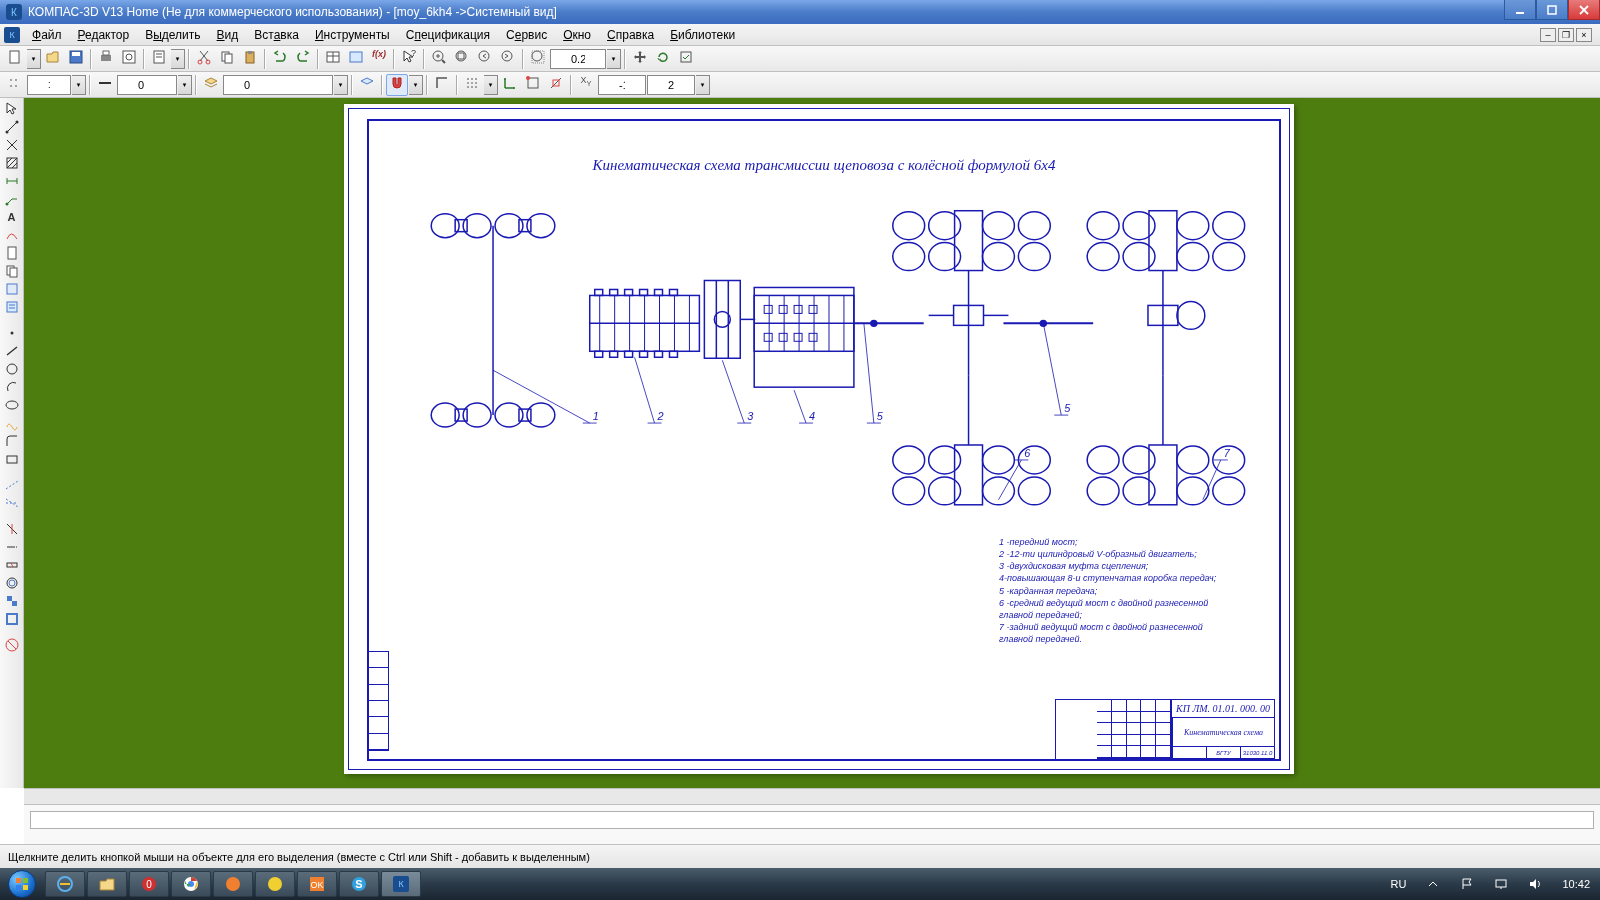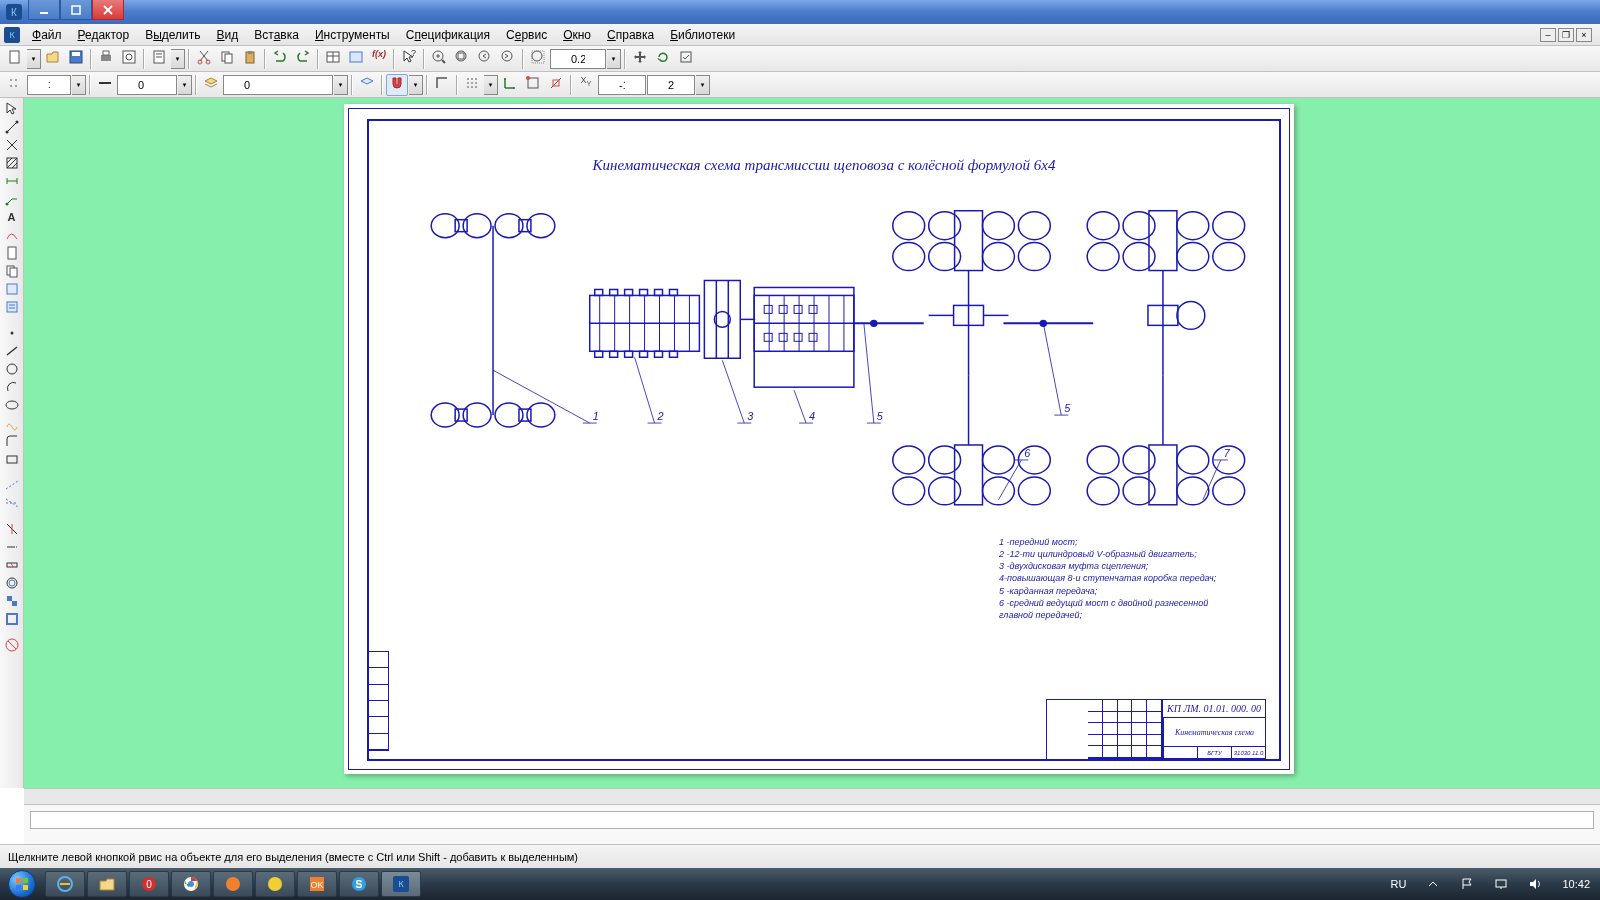--- a/index.html
+++ b/index.html
@@ -26,31 +26,31 @@
 .tb-btn { width: 22px; height: 22px; display: flex; justify-content: center; border: 1px solid transparent; border-radius: 2px; }
 .tb-sep { width: 2px; height: 20px; border-left: 1px solid #aaa; border-right: 1px solid #fff; margin: 0 2px; }
 .tb-input { height: 20px; border: 1px solid #888; background: #fff; padding: 0 20px; font-size: 11px; }
 .tb-dd { width: 14px; height: 20px; border: 1px solid #888; border-left: none; background: linear-gradient(#f0f0f0,#d8d8d8); display: flex; align-items: center; justify-content: center; font-size: 7px; }
 
 
 .vtoolbar { position: absolute; left: 0; top: 98px; width: 24px; background: linear-gradient(90deg, #f8f8f8, #e8e8e8); border-right: 1px solid #c0c0c0; bottom: 112px; padding-top: 2px; }
 .vtb-btn { width: 22px; height: 18px; margin: 0 auto 0; display: flex; align-items: center; justify-content: center; }
 
 
-.canvas-area { position: absolute; left: 24px; right: 0; top: 98px; bottom: 112px; background: #86efac; overflow: hidden; }
+.canvas-area { position: absolute; left: 24px; right: 0; top: 98px; bottom: 112px; background: #4d7c0f; overflow: hidden; }
 .drawing-sheet { position: absolute; left: 320px; top: 6px; width: 950px; height: 670px; background: #fff; box-shadow: 2px 2px 5px rgba(0,0,0,0.3); }
 .sheet-inner { position: absolute; inset: 4px; border: 1px solid #1919b3; }
 .sheet-frame { position: absolute; inset: 10px 8px 8px 18px; border: 2px solid #1919b3; }
 
 .draw-title { position: absolute; top: 36px; left: 0; right: 0; text-align: center; font-style: italic; font-family: 'Times New Roman', serif; color: #1919b3; font-size: 15px; }
 
 .legend { position: absolute; right: 40px; top: 415px; width: 240px; color: #1919b3; font-family: 'Times New Roman', serif; font-style: italic; font-size: 9px; line-height: 1.35; }
 .legend div { margin-bottom: 0; }
 
-.titleblock { position: absolute; right: 13px; bottom: 0; width: 220px; height: 60px; border-top: 1.5px solid #1919b3; border-left: 1.5px solid #1919b3; padding-left: 41px; }
+.titleblock { position: absolute; right: 4px; bottom: 0; width: 220px; height: 60px; border-top: 1.5px solid #1919b3; border-left: 1.5px solid #1919b3; padding-left: 41px; }
 .tb-grid { width: 100%; height: 100%; display: grid; grid-template-columns: 75px 1fr; grid-template-rows: 18px 1fr 12px; }
 .tb-grid > div { border-right: 1px solid #1919b3; border-bottom: 1px solid #1919b3; }
 .tb-left-grid { display: grid; grid-template-columns: repeat(5, 1fr); grid-template-rows: repeat(5, 1fr); }
 .tb-left-grid > div { border-right: 0.5px solid #1919b3; border-bottom: 0.5px solid #1919b3; }
 .tb-docnum { grid-column: 2; grid-row: 1; font-style: italic; font-family: 'Times New Roman', serif; color: #1919b3; font-size: 10px; display: flex; align-items: center; justify-content: center; }
 .tb-docname { grid-column: 2; grid-row: 2; font-style: italic; font-family: 'Times New Roman', serif; color: #1919b3; font-size: 8px; display: flex; align-items: center; justify-content: center; border-left: 1px solid #1919b3; }
 .tb-bot { grid-column: 2; grid-row: 3; display: grid; grid-template-columns: 1fr 1fr 1fr; }
 .tb-bot > div { border-left: 1px solid #1919b3; font-size: 6px; color: #1919b3; font-style: italic; display:flex; align-items:center; justify-content:center; }
 
 .side-tab { position: absolute; left: -2px; bottom: 8px; width: 22px; height: 100px; border: 1.5px solid #1919b3; }
@@ -71,20 +71,21 @@
 .start-orb { width: 28px; height: 28px; border-radius: 50%; background: radial-gradient(circle at 30% 30%, #7cc8ff, #1a6fcf 60%, #0a3a7f); border: 1px solid #0a3a7f; display:flex; align-items:center; justify-content:center; }
 .task-item { width: 40px; height: 26px; margin: 0 1px; background: linear-gradient(#5a6c7a, #3a4a58); border: 1px solid #2a3a48; border-radius: 2px; display: flex; align-items: center; justify-content: center; }
 .tray { margin-left: auto; display: flex; align-items: center; gap: 20px; padding-right: 10px; color: #fff; font-size: 11px; }
 .tray-icon { width: 14px; height: 14px; }
 </style>
 </head>
 <body>
 
 <div class="titlebar">
   <span class="app-icon">К</span>
+  <span class="title-text">КОМПАС-3D V13 Home (Не для коммерческого использования) - [moy_6kh4 -&gt;Системный вид]</span>
   <div class="win-controls">
     <div class="win-btn">
         <svg viewBox="0 0 10 10">
           <line x1="1" y1="8" x2="9" y2="8" stroke="#fff" stroke-width="2"></line>
         </svg>
       </div>
     <div class="win-btn">
         <svg viewBox="0 0 10 10">
           <rect x="1" y="1" width="8" height="8" fill="none" stroke="#fff" stroke-width="1.5"></rect>
         </svg>
@@ -698,20 +699,21 @@
           </g>
         </svg>
 
         <div class="legend">
           <div>1 -передний мост;</div>
           <div>2 -12-ти цилиндровый V-образный двигатель;</div>
           <div>3 -двухдисковая муфта сцепления;</div>
           <div>4-повышающая 8-и ступенчатая коробка передач;</div>
           <div>5 -карданная передача;</div>
           <div>6 -средний ведущий мост с двойной разнесенной главной передачей;</div>
+          <div>7 -задний ведущий мост с двойной разнесенной главной передачей.</div>
         </div>
 
         <div class="titleblock">
           <div class="tb-grid">
             <div style="grid-column:1;grid-row:1/4" class="tb-left-grid">
               <div></div>
                 <div></div>
                 <div></div>
                 <div></div>
                 <div></div>
@@ -760,21 +762,21 @@
     </div>
   </div>
 </div>
 
 <div class="hscroll"></div>
 <div class="input-area">
   <div class="field"></div>
 </div>
 
 <div class="statusbar">
-  <span>Щелкните левой кнопкой рвис на объекте для его выделения (вместе с Ctrl или Shift - добавить к выделенным)</span>
+  <span>Щелкните делить кнопкой мыши на объекте для его выделения (вместе с Ctrl или Shift - добавить к выделенным)</span>
 </div>
 
 <div class="taskbar">
   <div class="start-btn">
     <div class="start-orb">
         <svg width="16" height="16">
           <rect x="2" y="2" width="5" height="5" fill="#f08030"></rect>
           <rect x="9" y="2" width="5" height="5" fill="#80c030"></rect>
           <rect x="2" y="9" width="5" height="5" fill="#3080f0"></rect>
           <rect x="9" y="9" width="5" height="5" fill="#f0d030"></rect>

